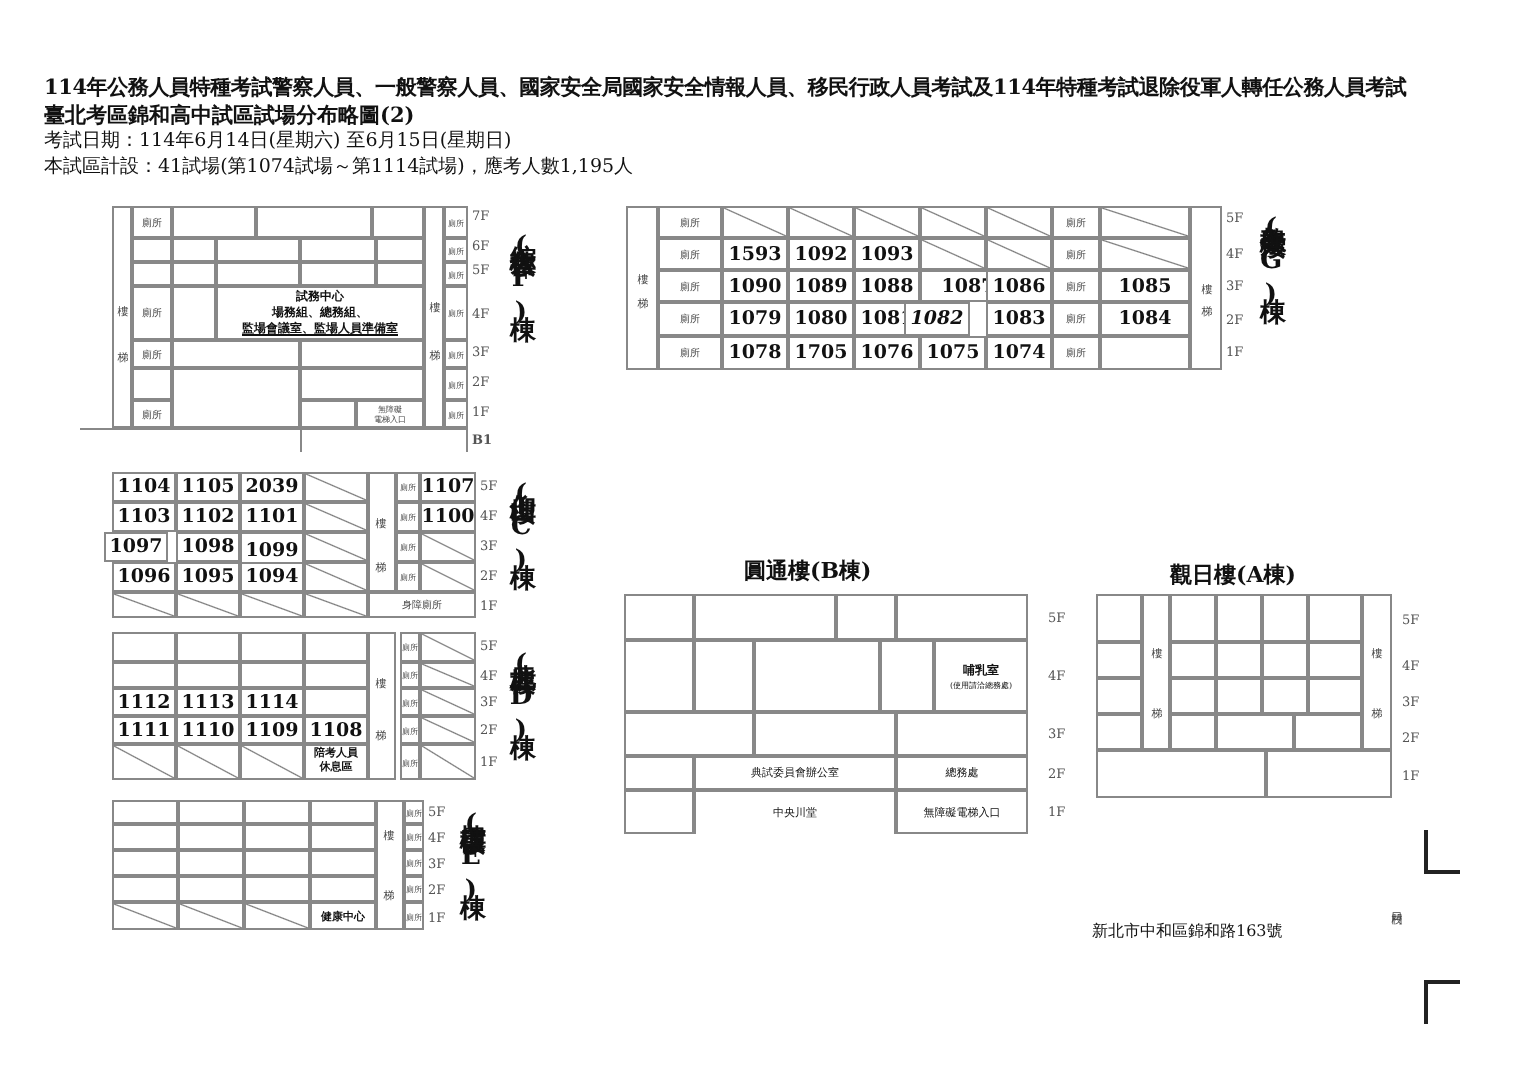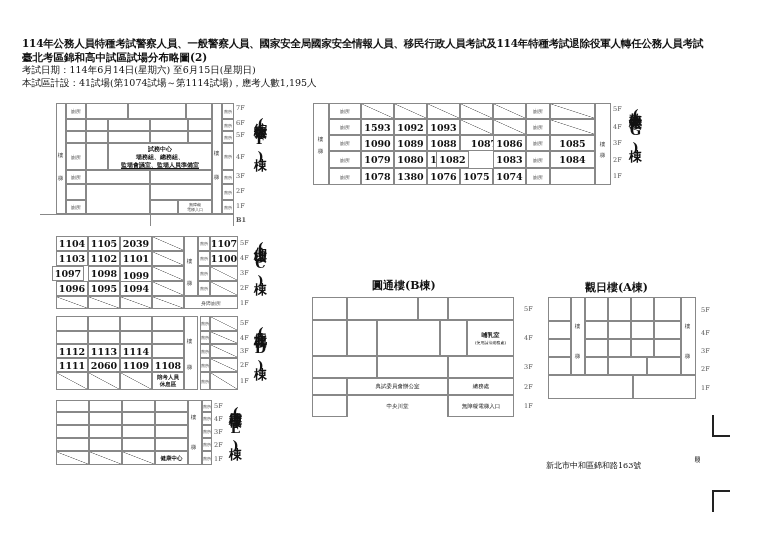--- a/index.html
+++ b/index.html
@@ -159,21 +159,21 @@
   <div class="cell" style="left:88px;top:331px;width:32px;height:13px;"></div>
   <div class="cell" style="left:120px;top:331px;width:32px;height:13px;"></div>
   <div class="cell" style="left:152px;top:331px;width:32px;height:13px;"></div>
 
   <div class="cell" style="left:56px;top:344px;width:32px;height:14px;">1112</div>
   <div class="cell" style="left:88px;top:344px;width:32px;height:14px;">1113</div>
   <div class="cell" style="left:120px;top:344px;width:32px;height:14px;">1114</div>
   <div class="cell" style="left:152px;top:344px;width:32px;height:14px;"></div>
 
   <div class="cell" style="left:56px;top:358px;width:32px;height:14px;">1111</div>
-  <div class="cell" style="left:88px;top:358px;width:32px;height:14px;">2060</div>
+  <div class="cell" style="left:88px;top:358px;width:32px;height:14px;">1110</div>
   <div class="cell" style="left:120px;top:358px;width:32px;height:14px;">1109</div>
   <div class="cell" style="left:152px;top:358px;width:32px;height:14px;">1108</div>
 
   <div class="cell diag" style="left:56px;top:372px;width:32px;height:18px;"></div>
   <div class="cell diag" style="left:88px;top:372px;width:32px;height:18px;"></div>
   <div class="cell diag" style="left:120px;top:372px;width:32px;height:18px;"></div>
   <div class="cell" style="left:152px;top:372px;width:32px;height:18px;flex-direction:column;font-size:5.5px;line-height:7px;">
     <span>陪考人員</span>
     <span>休息區</span>
   </div>
@@ -270,28 +270,28 @@
   <div class="cell" style="left:427px;top:135px;width:33px;height:16px;">1088</div>
   <div class="cell" style="left:460px;top:135px;width:48px;height:16px;">1087</div>
   <div class="cell" style="left:493px;top:135px;width:33px;height:16px;">1086</div>
   <div class="cell small" style="left:526px;top:135px;width:24px;height:16px;">廁所</div>
   <div class="cell" style="left:550px;top:135px;width:45px;height:16px;">1085</div>
 
   <div class="cell small" style="left:329px;top:151px;width:32px;height:17px;">廁所</div>
   <div class="cell" style="left:361px;top:151px;width:33px;height:17px;">1079</div>
   <div class="cell" style="left:394px;top:151px;width:33px;height:17px;">1080</div>
   <div class="cell" style="left:427px;top:151px;width:33px;height:17px;">1081</div>
-  <div class="cell" style="left:436px;top:151px;width:33px;height:17px;">1082</div>
+  <div class="cell" style="left:452px;top:151px;width:33px;height:17px;font-style:italic;">1082</div>
   <div class="cell" style="left:493px;top:151px;width:33px;height:17px;">1083</div>
   <div class="cell small" style="left:526px;top:151px;width:24px;height:17px;">廁所</div>
   <div class="cell" style="left:550px;top:151px;width:45px;height:17px;">1084</div>
 
   <div class="cell small" style="left:329px;top:168px;width:32px;height:17px;">廁所</div>
   <div class="cell" style="left:361px;top:168px;width:33px;height:17px;">1078</div>
-  <div class="cell" style="left:394px;top:168px;width:33px;height:17px;">1380</div>
+  <div class="cell" style="left:394px;top:168px;width:33px;height:17px;">1705</div>
   <div class="cell" style="left:427px;top:168px;width:33px;height:17px;">1076</div>
   <div class="cell" style="left:460px;top:168px;width:33px;height:17px;">1075</div>
   <div class="cell" style="left:493px;top:168px;width:33px;height:17px;">1074</div>
   <div class="cell small" style="left:526px;top:168px;width:24px;height:17px;">廁所</div>
   <div class="cell" style="left:550px;top:168px;width:45px;height:17px;"></div>
 
   <div class="box" style="left:595px;top:103px;width:16px;height:82px;"></div>
   <div class="stair" style="left:600px;top:137px;"><span>樓</span></div>
   <div class="stair" style="left:600px;top:148px;"><span>梯</span></div>
 

